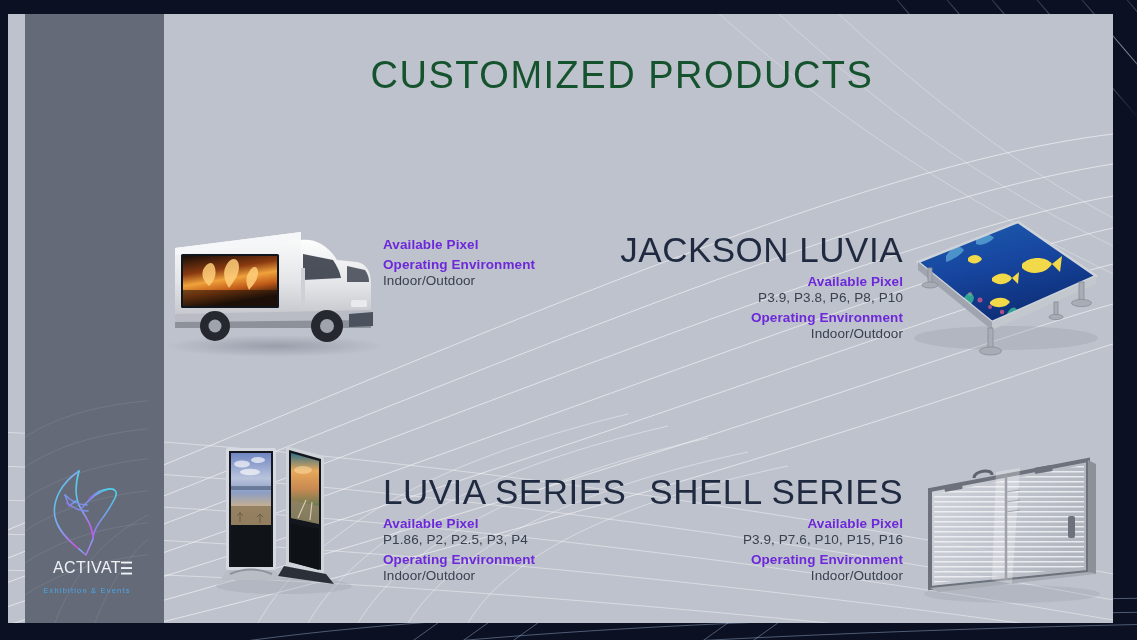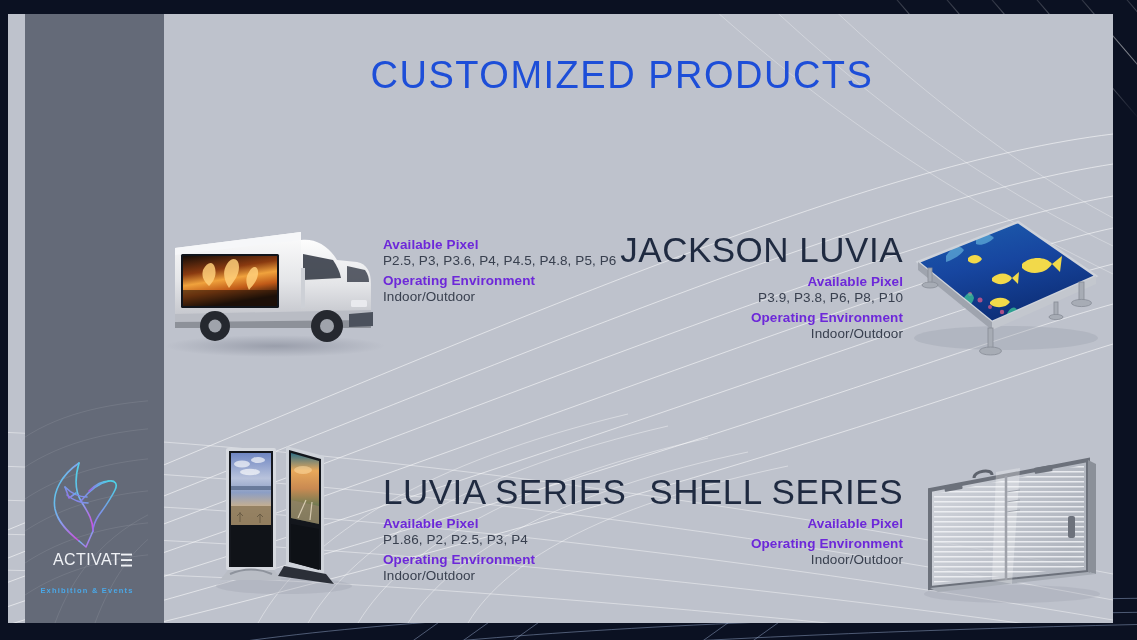--- a/index.html
+++ b/index.html
@@ -26,28 +26,28 @@
     position:absolute; left:17px; top:0; width:139px; height:100%;
     background:#646a78; overflow:hidden;
   }
   #sidebar .side-lines { position:absolute; inset:0; opacity:.5; }
 
   
   #logo { position:absolute; left:10px; bottom:28px; width:104px; text-align:center; }
   #logo .mark { width:104px; height:92px; display:block; }
   #logo .wordmark { width:104px; height:20px; display:block; margin-top:1px; }
   #logo .tagline {
-    font-size:7.5px; letter-spacing:1.2px; color:#4aa8e8; font-weight:bold;
-    margin-top:16px; white-space:nowrap;
+    font-size:7.5px; letter-spacing:1.2px; color:#4aa8e8; font-weight:normal;
+    margin-top:8px; white-space:nowrap;
   }
 
   
   #title {
     position:absolute; left:123px; top:40px; width:982px; text-align:center;
-    font-size:38px; letter-spacing:1.5px; color:#1d4ed8; font-weight:400;
+    font-size:38px; letter-spacing:1.5px; color:#14532d; font-weight:400;
   }
 
   
   .product { position:absolute; }
   .product .name {
     font-size:35px; color:#1f2a40; font-weight:400; letter-spacing:0.5px;
     line-height:1.05; white-space:nowrap;
   }
   .product .lbl {
     font-size:13.5px; color:#6d28d9; font-weight:bold; margin-top:5px; letter-spacing:.1px;
@@ -382,21 +382,20 @@
         <rect x="118" y="22" width="18" height="6" rx="1" transform="rotate(-10 118 22)"></rect>
         <rect x="152" y="70" width="7" height="22" rx="2"></rect>
       </g>
       <g stroke="#9aa0a9" stroke-width="1" fill="none" opacity="0.9">
         <path d="M90 46 L104 44 M90 56 L104 54 M90 66 L104 64"></path>
       </g>
     </svg>
 
     <div class="product left-al" id="prod-optimus">
       <div class="lbl">Available Pixel</div>
-      <div class="val">P2.5, P3, P3.6, P4, P4.5, P4.8, P5, P6</div>
       <div class="lbl">Operating Environment</div>
       <div class="val">Indoor/Outdoor</div>
     </div>
 
     <div class="product right-al" id="prod-jackson">
       <div class="name">JACKSON LUVIA</div>
       <div class="lbl">Available Pixel</div>
       <div class="val">P3.9, P3.8, P6, P8, P10</div>
       <div class="lbl">Operating Environment</div>
       <div class="val">Indoor/Outdoor</div>
@@ -406,18 +405,19 @@
       <div class="name">LUVIA SERIES</div>
       <div class="lbl">Available Pixel</div>
       <div class="val">P1.86, P2, P2.5, P3, P4</div>
       <div class="lbl">Operating Environment</div>
       <div class="val">Indoor/Outdoor</div>
     </div>
 
     <div class="product right-al" id="prod-shell">
       <div class="name">SHELL SERIES</div>
       <div class="lbl">Available Pixel</div>
+      <div class="val">P3.9, P7.6, P10, P15, P16</div>
       <div class="lbl">Operating Environment</div>
       <div class="val">Indoor/Outdoor</div>
     </div>
 
   </div>
 </div>
 
 </body></html>

